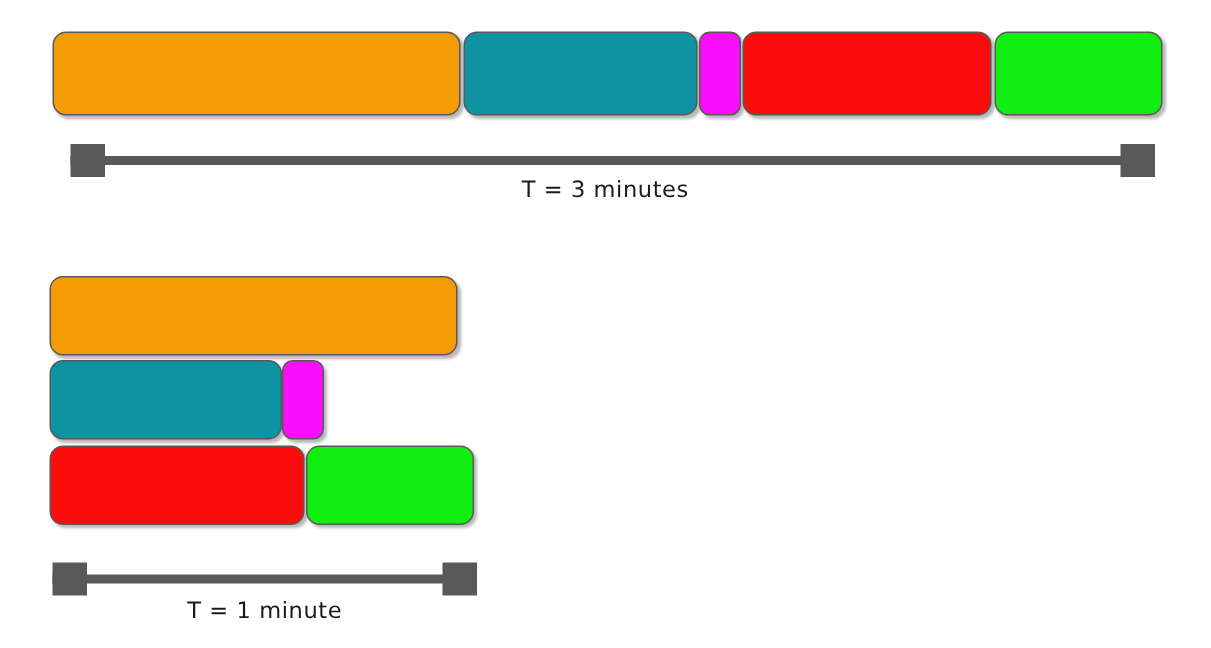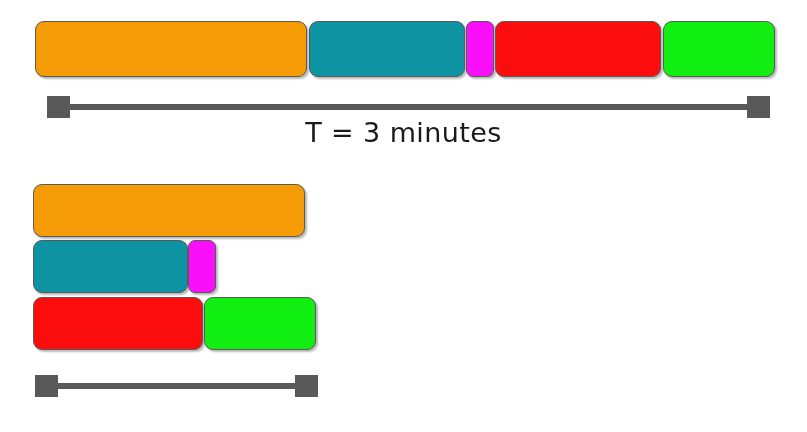--- a/index.html
+++ b/index.html
@@ -49,21 +49,21 @@
     top: 0;
     width: 23px;
     height: 22px;
     background: #595959;
   }
   .rule .cap.left  { left: 0; }
   .rule .cap.right { right: 0; }
 
   .rule-label {
     position: absolute;
-    font-size: 27px;
+    font-size: 15px;
     color: #1a1a1a;
     white-space: nowrap;
     letter-spacing: 0.4px;
   }
 
   
   #top-group { position: absolute; left: 0; top: 0; width: 807px; height: 160px; }
 
   #top-seg-orange  { left: 35px;  top: 21px; width: 272px; height: 56px; background: #F59B05; }
   #top-seg-teal    { left: 309px; top: 21px; width: 156px; height: 56px; background: #0E93A3; }
@@ -119,15 +119,16 @@
 
     <div class="block" id="row3-red"></div>
     <div class="block" id="row3-green"></div>
 
     <div class="rule" id="bottom-rule">
       <div class="line"></div>
       <div class="cap left"></div>
       <div class="cap right"></div>
     </div>
 
+    <div class="rule-label" id="bottom-rule-label">T = 1 minute</div>
   </div>
 
 </div>
 
 </body></html>

